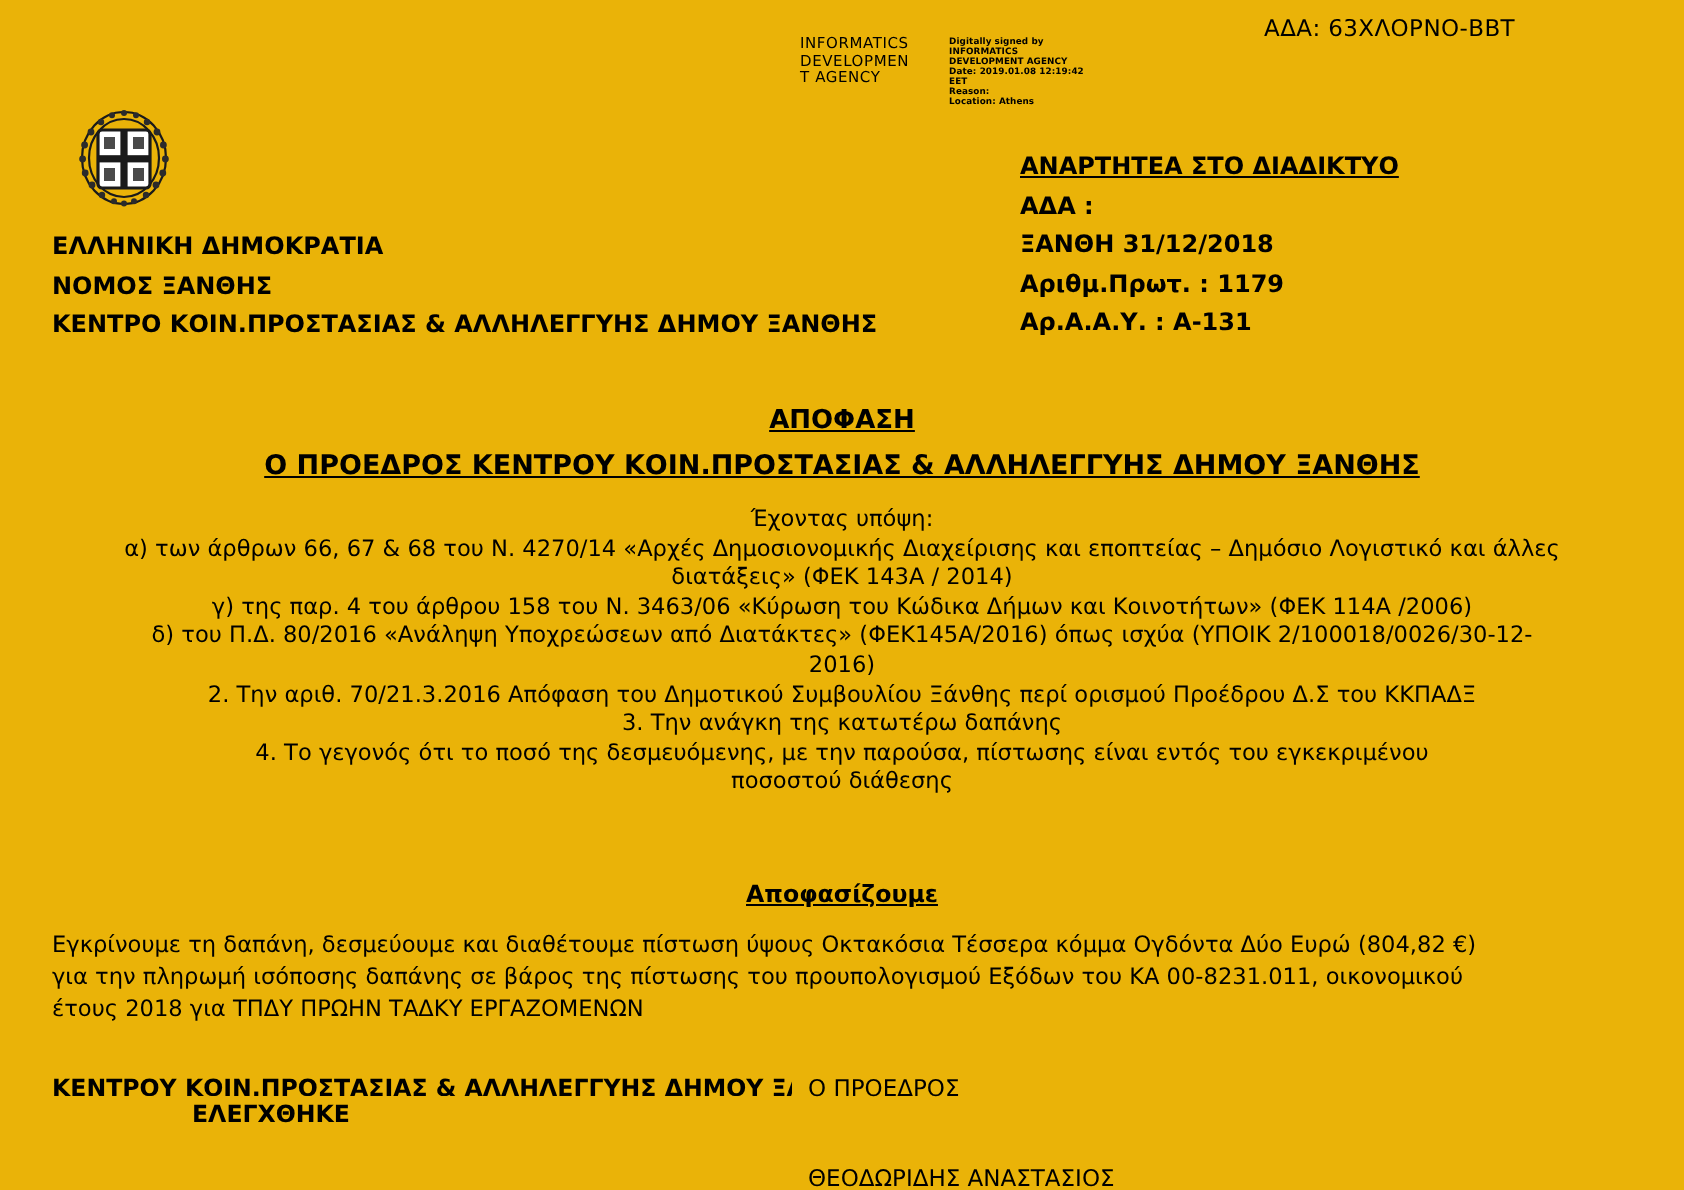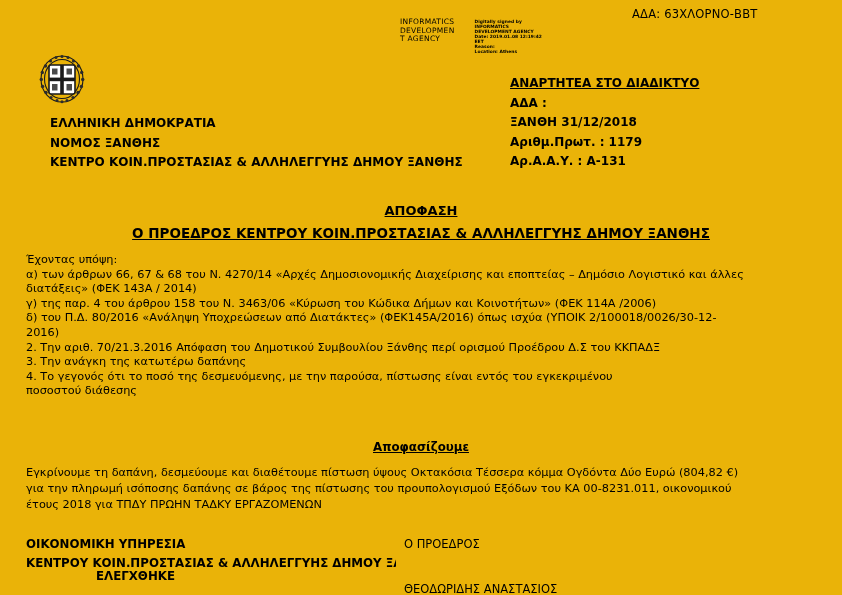--- a/index.html
+++ b/index.html
@@ -68,21 +68,20 @@
 
   
   .hdr-left {
     position: absolute;
     left: 26px;
     top: 114px;
     font-size: 12px;
     font-weight: bold;
     line-height: 19.5px;
     white-space: nowrap;
-    margin-left: 24px;
   }
   .hdr-right {
     position: absolute;
     left: 510px;
     top: 74px;
     font-size: 12px;
     font-weight: bold;
     line-height: 19.5px;
     white-space: nowrap;
   }
@@ -109,20 +108,21 @@
   }
 
   
   .body-block {
     position: absolute;
     left: 26px;
     top: 253px;
     width: 790px;
     font-size: 11.3px;
     line-height: 14.6px;
+    text-align: center;
   }
   .body-block p { margin: 0; }
 
   .decide-head {
     position: absolute;
     left: 0;
     top: 440px;
     width: 842px;
     text-align: center;
     font-size: 11.8px;
@@ -262,21 +262,20 @@
   </div>
 
   <div class="decide-head">Αποφασίζουμε</div>
   <div class="decide-body">
     <p>Εγκρίνουμε τη δαπάνη, δεσμεύουμε και διαθέτουμε πίστωση ύψους Οκτακόσια Τέσσερα  κόμμα Ογδόντα Δύο  Ευρώ (804,82 €)</p>
     <p>για την πληρωμή ισόποσης δαπάνης σε βάρος της πίστωσης του προυπολογισμού Εξόδων του ΚΑ 00-8231.011, οικονομικού</p>
     <p>έτους 2018 για ΤΠΔΥ ΠΡΩΗΝ ΤΑΔΚΥ ΕΡΓΑΖΟΜΕΝΩΝ</p>
   </div>
 
   <div class="foot-left">
-    <div>ΟΙΚΟΝΟΜΙΚΗ ΥΠΗΡΕΣΙΑ</div>
     <div class="clipped">ΚΕΝΤΡΟΥ ΚΟΙΝ.ΠΡΟΣΤΑΣΙΑΣ &amp; ΑΛΛΗΛΕΓΓΥΗΣ ΔΗΜΟΥ ΞΑΝΘ</div>
     <div class="indent">ΕΛΕΓΧΘΗΚΕ</div>
   </div>
 
   <div class="foot-right">
     <div>Ο ΠΡΟΕΔΡΟΣ</div>
     <span class="name">ΘΕΟΔΩΡΙΔΗΣ ΑΝΑΣΤΑΣΙΟΣ</span>
   </div>
 
 </div>

